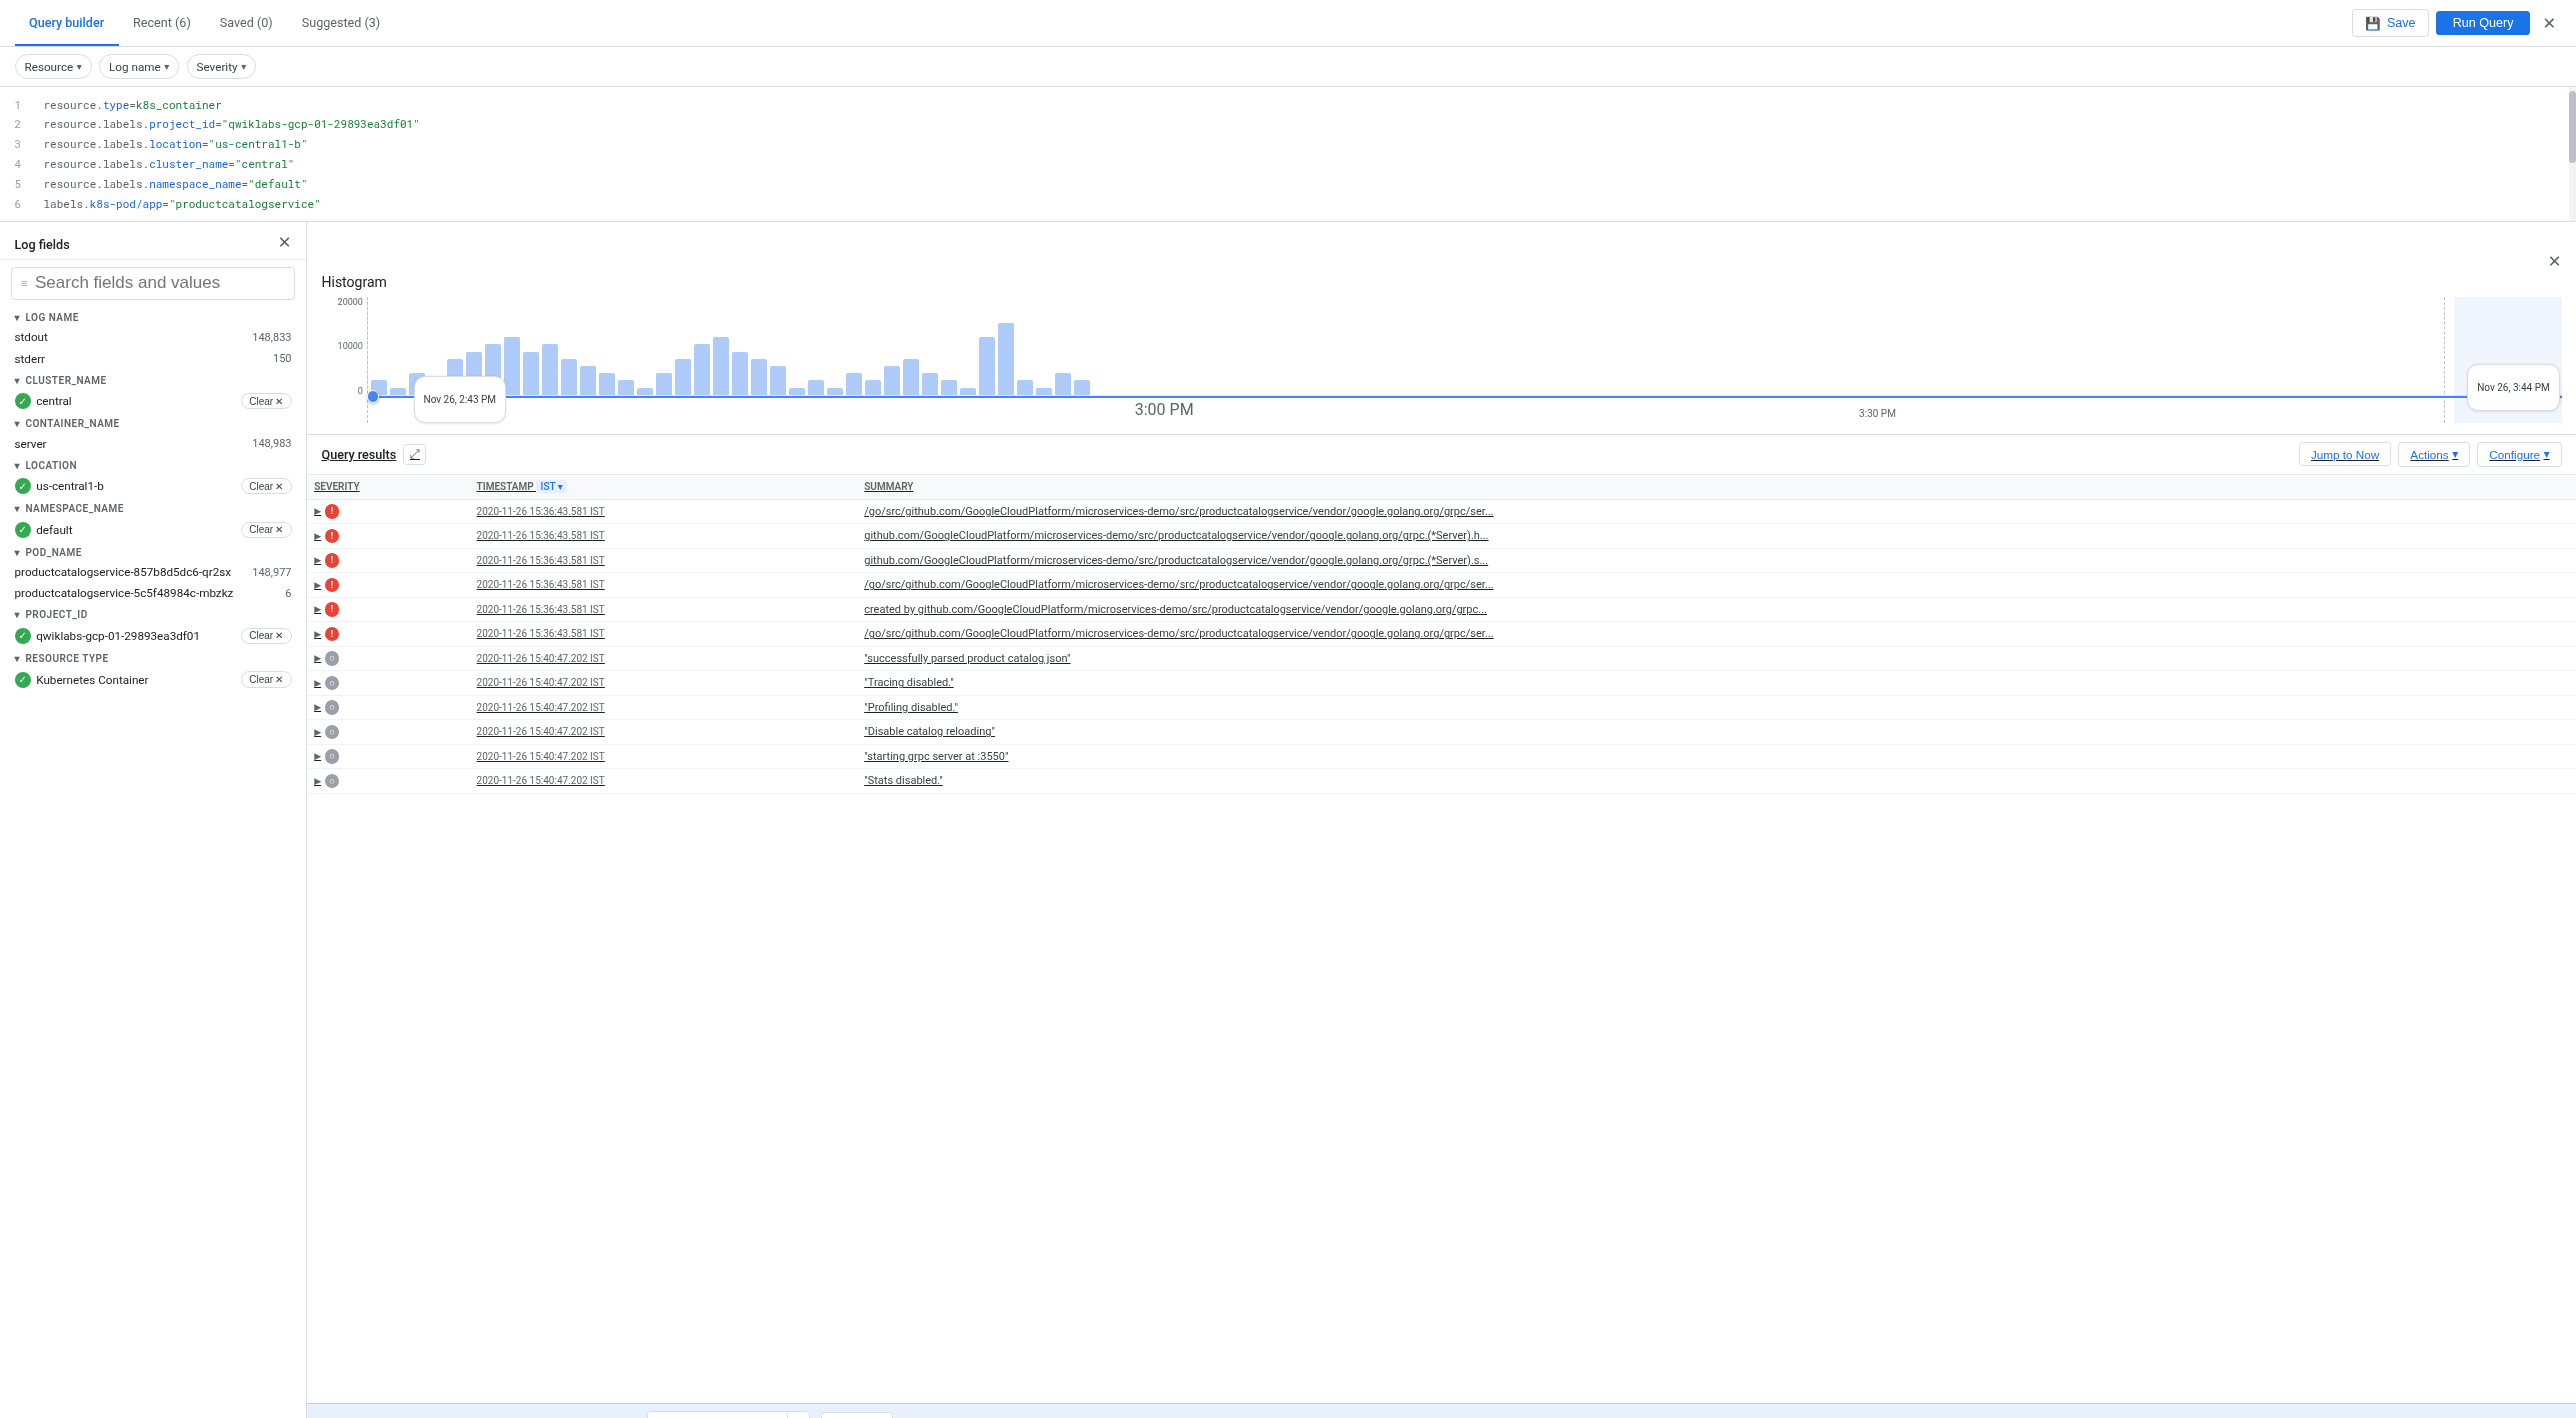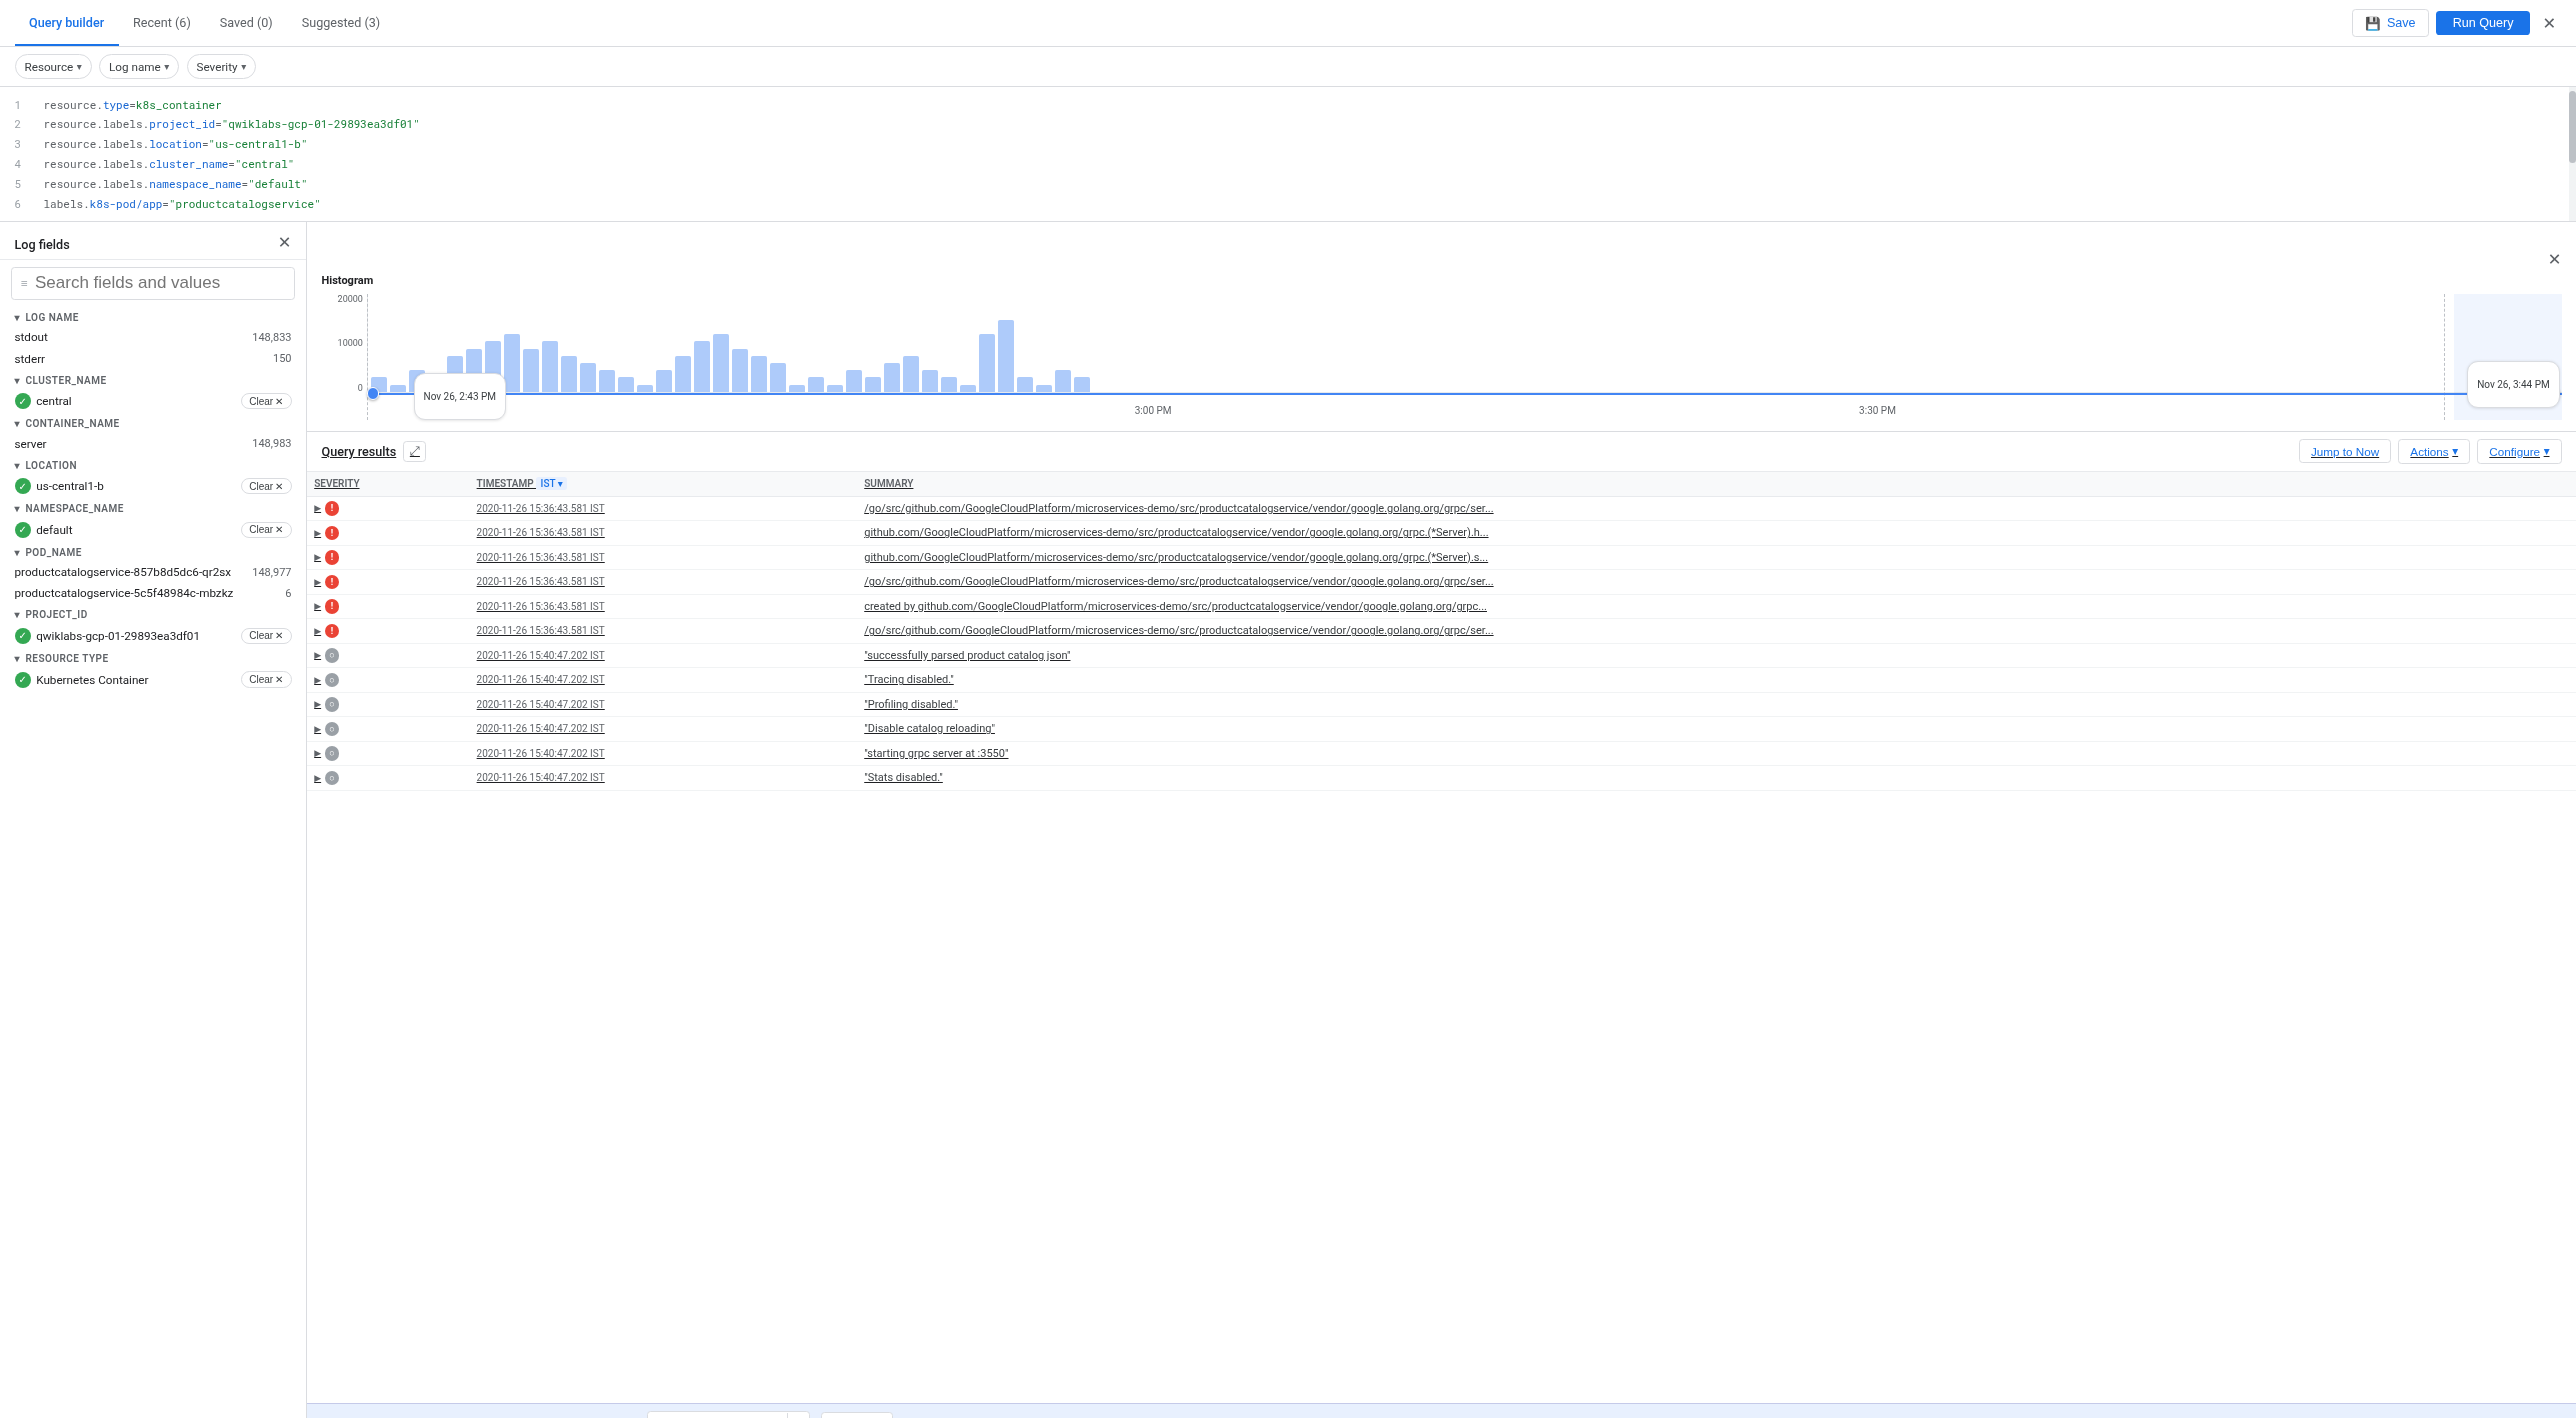--- a/index.html
+++ b/index.html
@@ -266,22 +266,22 @@
       padding: 11px 14.5px;
       position: relative;
     }
     .histogram-header {
       display: flex;
       align-items: center;
       justify-content: space-between;
       margin-bottom: 7.2px;
     }
     .histogram-title {
-      font-size: 11px;
-      font-weight: 700;
+      font-size: 14px;
+      font-weight: 400;
       margin-top: 41px;
     }
     .histogram-close {
       background: none;
       border: none;
       cursor: pointer;
       color: #5f6368;
       font-size: 16.3px;
     }
     .histogram-chart {
@@ -834,21 +834,21 @@
 
         <div class="dashed-line-left"></div>
         <div class="dashed-line-right"></div>
 
         <div class="timeline-line"></div>
         <div class="timeline-dot" style="left:45px;"></div>
         <div class="timeline-dot" style="right:1.8px;"></div>
 
         <div style="position:absolute; left:45px; right:0; bottom:0; height:25px;">
           <span class="time-bubble time-label-left">Nov 26, 2:43 PM</span>
-          <span style="position:absolute; left:35%; bottom:3.6px; font-size:10px; color:#5f6368;">3:00 PM</span>
+          <span style="position:absolute; left:35%; bottom:3.6px; font-size:16px; color:#5f6368;">3:00 PM</span>
           <span style="position:absolute; left:68%; bottom:3.6px; font-size:10px; color:#5f6368;">3:30 PM</span>
           <span class="time-bubble time-label-right">Nov 26, 3:44 PM</span>
         </div>
       </div>
     </div>
 
     <div class="query-results-section">
       <div class="results-header">
         <span class="results-title">Query results</span>
         <button class="expand-icon-btn">⤢</button>

